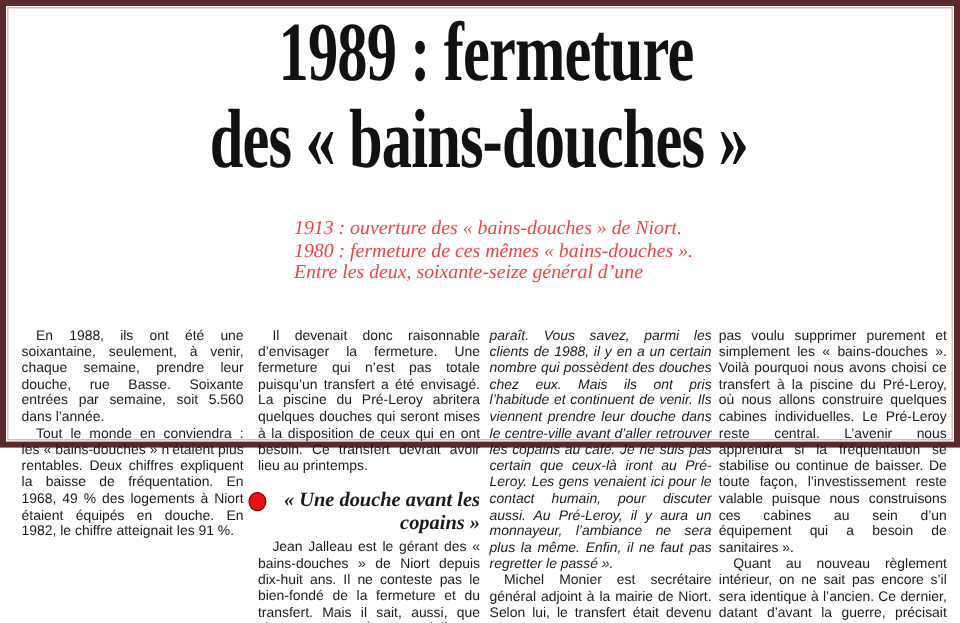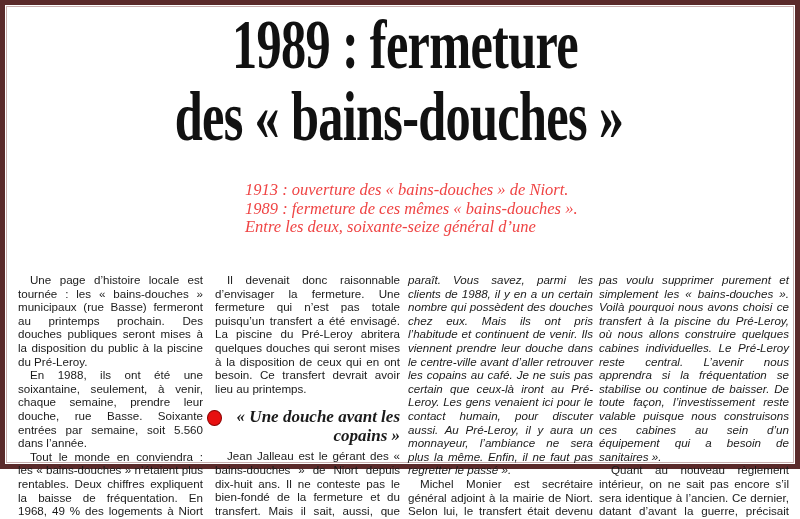--- a/index.html
+++ b/index.html
@@ -1,56 +1,55 @@
 <!DOCTYPE html>
 <html><head>
 <meta charset="utf-8">
 <style>
   html, body { margin:0; padding:0; }
   body { width:800px; height:519px; background:#ffffff; overflow:hidden; position:relative; }
-  .frame { position:absolute; left:0; top:0; width:800px; height:469px; box-sizing:border-box;
+  .frame { position:absolute; left:0; top:0; width:800px; height:373px; box-sizing:border-box;
            border:5px solid #5a2a2a; outline:1px solid #c8b0b0; outline-offset:-7px; background:#fff; }
   .title { position:absolute; left:0; width:800px; text-align:center;
            font-family:"Liberation Serif", serif; font-weight:bold; color:#111;
            transform:scaleX(0.72); transform-origin:center; letter-spacing:-1px; }
   .t1 { top:2px; font-size:70px; line-height:76px; }
   .t2 { top:74px; font-size:70px; line-height:76px; left:-6px; }
   .chapo { position:absolute; left:240px; top:176px; width:370px;
            font-family:"Liberation Serif", serif; font-style:italic; font-size:16.5px; line-height:18.5px; color:#ef4444; }
   .chapo div { white-space:nowrap; }
   .col { position:absolute; top:268px; width:185px;
          font-family:"Liberation Sans", sans-serif; font-size:11.6px; line-height:13.6px; color:#1a1a1a;
          text-align:justify; hyphens:manual; }
   .col p { margin:0; text-indent:12px; }
   .c1 { left:13px; }
   .c2 { left:210px; }
   .c3 { left:403px; font-style:italic; }
   .c4 { left:594px; width:190px; }
-  .it { font-style:italic; }
+  .it { }
   .up { font-style:normal; }
   .subhead { position:relative; margin:12px 0 4px 0; font-family:"Liberation Serif", serif;
              font-style:italic; font-weight:bold; font-size:17px; line-height:19px; text-align:right; }
   .dot { position:absolute; left:-8px; top:3px; width:13px; height:14px; border-radius:50%;
          background:#e81010; border:1px solid #8a0000; }
 </style>
 </head>
 <body>
 
 <div class="frame">
   <div class="title t1">1989 : fermeture</div>
   <div class="title t2">des « bains-douches »</div>
 
   <div class="chapo">
     <div>1913 : ouverture des « bains-douches » de Niort.</div>
-    <div>1989 : fermeture de ces mêmes « bains-douches ».</div>
+    <div>1980 : fermeture de ces mêmes « bains-douches ».</div>
     <div>Entre les deux, soixante-seize général d’une</div>
   </div>
 
   <div class="col c1">
-    <p>Une page d’histoire locale est tournée : les « bains-douches » municipaux (rue Basse) fermeront au printemps prochain. Des douches publiques seront mises à la disposition du public à la piscine du Pré-Leroy.</p>
     <p>En 1988, ils ont été une soixantaine, seulement, à venir, chaque semaine, prendre leur douche, rue Basse. Soixante entrées par semaine, soit 5.560 dans l’année.</p>
     <p>Tout le monde en conviendra : les « bains-douches » n’étaient plus rentables. Deux chiffres expliquent la baisse de fréquentation. En 1968, 49 % des logements à Niort étaient équipés en douche. En 1982, le chiffre atteignait les 91 %.</p>
   </div>
 
   <div class="col c2">
     <p>Il devenait donc raisonnable d’envisager la fermeture. Une fermeture qui n’est pas totale puisqu’un transfert a été envisagé. La piscine du Pré-Leroy abritera quelques douches qui seront mises à la disposition de ceux qui en ont besoin. Ce transfert devrait avoir lieu au printemps.</p>
     <div class="subhead">
       <span class="dot"></span>
       <span>« Une douche avant les copains »</span>
     </div>

